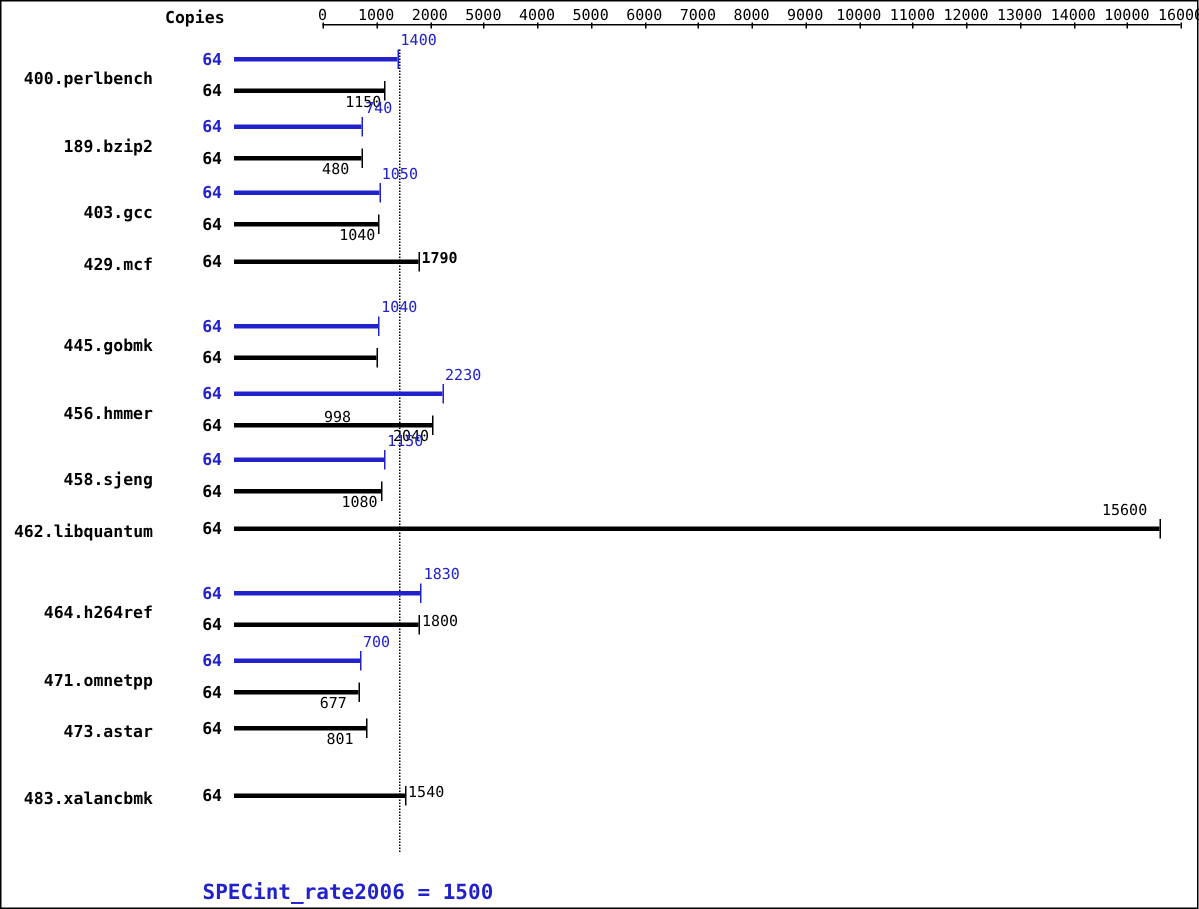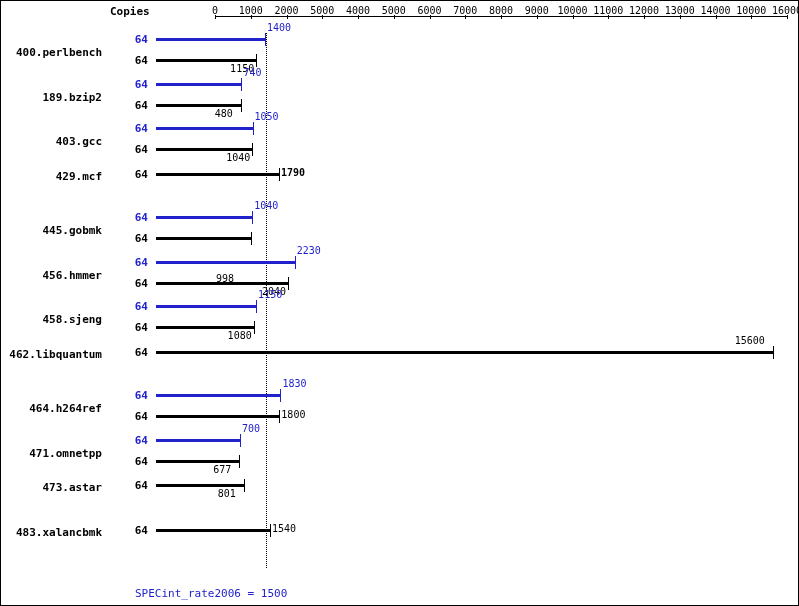--- a/index.html
+++ b/index.html
@@ -42,21 +42,21 @@
   
   #plot{position:absolute;left:155px;top:16px;width:631px;height:535px;}
   .bar{position:absolute;left:0;background:#000;}
   .bar.peak{background:#2222cc;}
   .bar-cap{position:absolute;width:1px;background:#000;}
   .bar-cap.peak{background:#2222cc;}
   .val-label{position:absolute;font-size:10px;white-space:nowrap;color:#000;}
   .val-label.peak{color:#2222cc;}
   
   #foot-base{position:absolute;left:216px;top:563px;font-size:11px;font-weight:bold;color:#000;white-space:nowrap;}
-  #foot-peak{position:absolute;left:134px;top:586px;font-size:11px;font-weight:normal;color:#2222cc;white-space:nowrap;}
+  #foot-peak{position:absolute;left:134px;top:586px;font-size:14px;font-weight:bold;color:#2222cc;white-space:nowrap;}
 </style>
 </head>
 <body>
 
 <div id="frame">
 
   <div class="abs" id="copies-label">Copies</div>
 
   <div id="axis-area">
       <div class="tick-label" style="left: 0px;">0</div>

